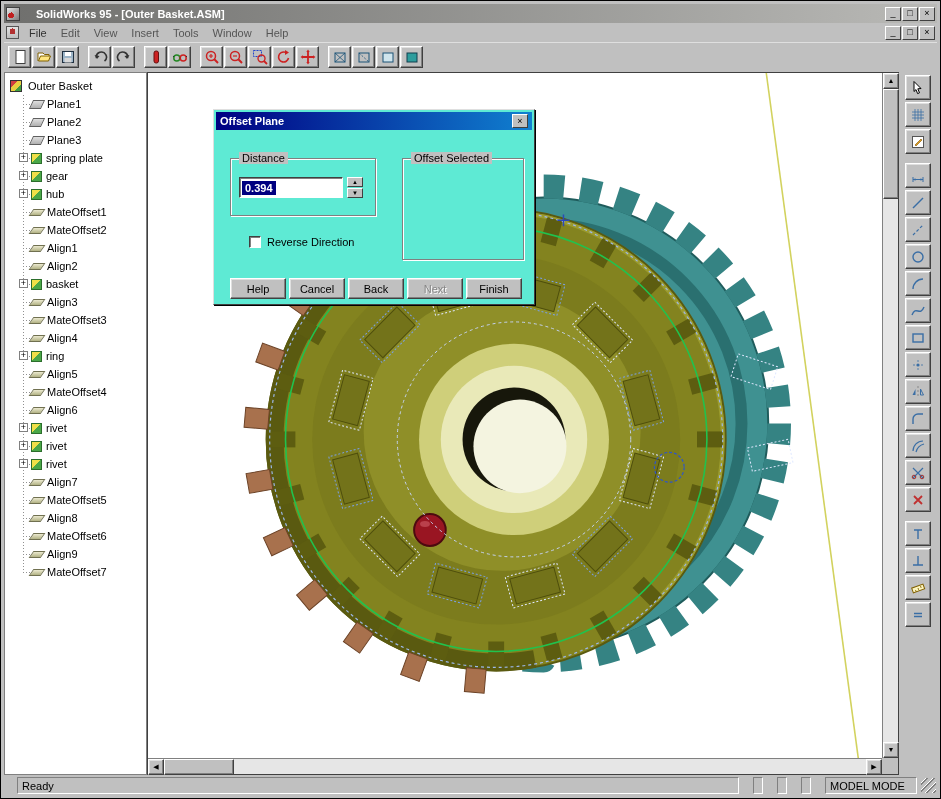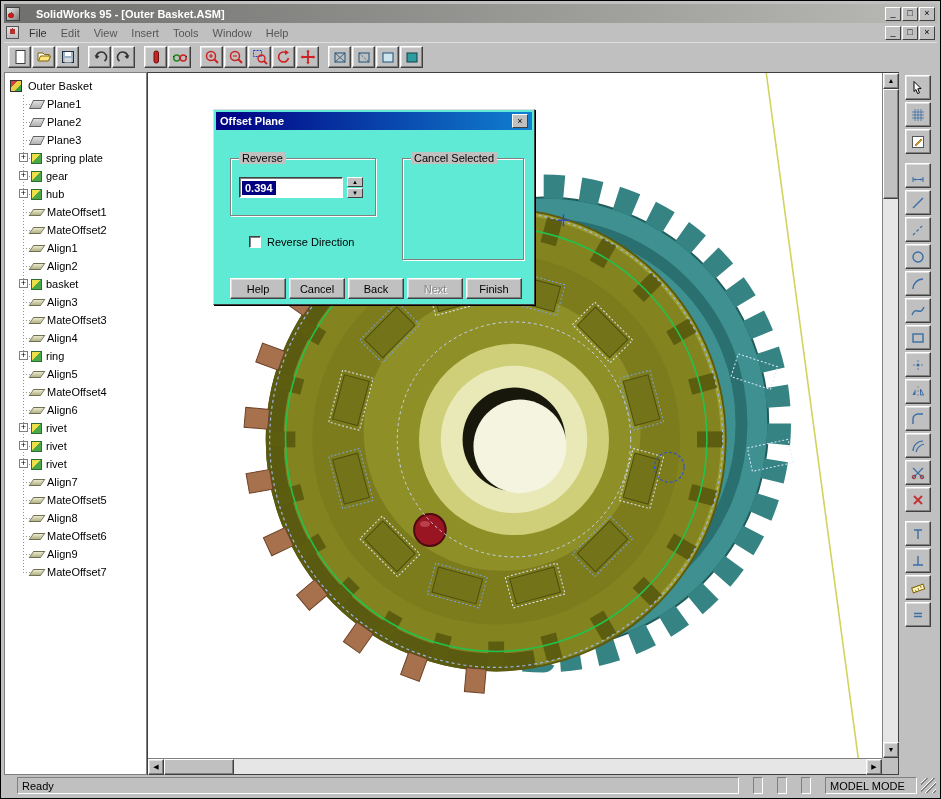--- a/index.html
+++ b/index.html
@@ -480,31 +480,31 @@
           </g>
         </svg>
 
         <div class="dialog">
           <div class="dlg-title">
             <span>Offset Plane</span>
             <button class="dlg-close">×</button>
           </div>
           <div class="dlg-body">
             <div class="groupbox" style="left:14px;top:28px;width:146px;height:58px;">
-              <span class="group-label">Reverse</span>
+              <span class="group-label">Distance</span>
               <div class="field" style="left:8px;top:18px;width:104px;">
                 <span class="sel-text">0.394</span>
               </div>
               <span class="spin" style="left:116px;top:18px;">
                 <button class="spin-btn">▲</button>
                 <button class="spin-btn">▼</button>
               </span>
             </div>
             <div class="groupbox" style="left:186px;top:28px;width:122px;height:102px;">
-              <span class="group-label">Cancel Selected</span>
+              <span class="group-label">Offset Selected</span>
             </div>
             <div class="check-row" style="left:33px;top:106px;">
               <span class="checkbox"></span>
               <span>Reverse Direction</span>
             </div>
             <div class="dlg-buttons" id="dlg-buttons">
                 <button class="btn">Help</button>
                 <button class="btn">Cancel</button>
                 <button class="btn">Back</button>
                 <button class="btn disabled">Next</button>

